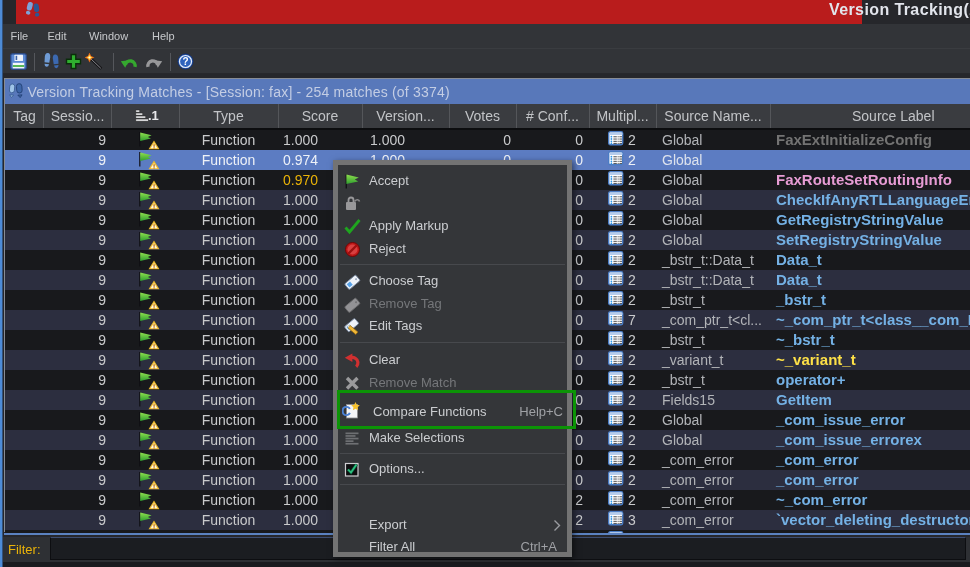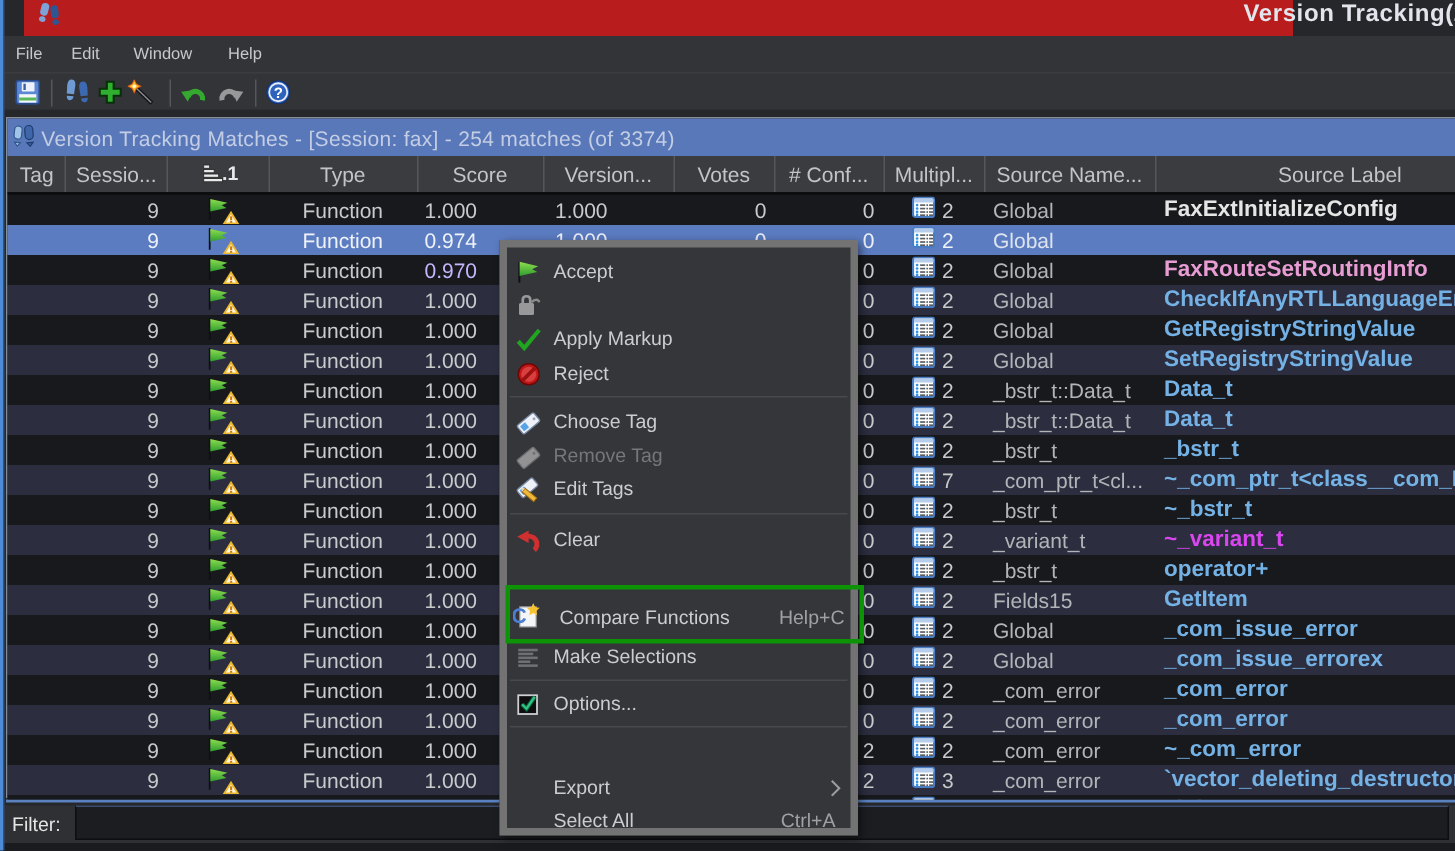--- a/index.html
+++ b/index.html
@@ -183,21 +183,21 @@
 <rect x="5.4" y="9.8" width="3.4" height="1.1"></rect>
         <rect x="9.6" y="9.8" width="1.1" height="1.1"></rect>
         <rect x="11.4" y="9.8" width="2.6" height="1.1"></rect>
 <rect x="5.4" y="11.9" width="3.4" height="1.1"></rect>
         <rect x="9.6" y="11.9" width="1.1" height="1.1"></rect>
         <rect x="11.4" y="11.9" width="2.6" height="1.1"></rect>
 </g>
 </svg>
     <span class="abs" style="left:623px;color:#c9cacc">2</span>
     <span class="abs" style="left:657px;color:#b2b4b8">Global</span>
-    <span class="abs lbl" style="left:771px;color:#e5e5e5">FaxExtInitializeConfig</span>
+    <span class="abs lbl" style="left:771px;color:#737373">FaxExtInitializeConfig</span>
   </div>
 <div class="abs row" style="top:150px;background:#5c7cc2">
     <span class="abs" style="left:39px;width:62px;text-align:right;color:#eef2f8">9</span>
     <svg class="abs" style="left:132px;top:0px" width="23" height="20" viewBox="0 0 23 20">
 <rect x="2.2" y="2" width="1.2" height="14.5" fill="#101013"></rect>
 <polygon points="3.2,2.6 14.6,5.2 10.8,6.9 14,8.6 3.2,11" fill="url(#gflag)"></polygon>
 <polygon points="17,10.5 22.5,19.3 11.5,19.3" fill="#edb92e"></polygon>
 <polygon points="17,13 20.4,18.3 13.6,18.3" fill="#fdf6dc"></polygon>
 <rect x="16.4" y="14.2" width="1.4" height="2.6" fill="#c87814"></rect>
 <rect x="16.4" y="17.3" width="1.4" height="1.2" fill="#c87814"></rect>
@@ -238,21 +238,21 @@
     <span class="abs" style="left:39px;width:62px;text-align:right;color:#c9cacc">9</span>
     <svg class="abs" style="left:132px;top:0px" width="23" height="20" viewBox="0 0 23 20">
 <rect x="2.2" y="2" width="1.2" height="14.5" fill="#101013"></rect>
 <polygon points="3.2,2.6 14.6,5.2 10.8,6.9 14,8.6 3.2,11" fill="url(#gflag)"></polygon>
 <polygon points="17,10.5 22.5,19.3 11.5,19.3" fill="#edb92e"></polygon>
 <polygon points="17,13 20.4,18.3 13.6,18.3" fill="#fdf6dc"></polygon>
 <rect x="16.4" y="14.2" width="1.4" height="2.6" fill="#c87814"></rect>
 <rect x="16.4" y="17.3" width="1.4" height="1.2" fill="#c87814"></rect>
 </svg>
     <span class="abs" style="left:174px;width:99px;text-align:center;color:#c9cacc">Function</span>
-    <span class="abs" style="left:278px;color:#c4b5fd">0.970</span>
+    <span class="abs" style="left:278px;color:#eab308">0.970</span>
     <span class="abs" style="left:365px;color:#c9cacc">1.000</span>
     <span class="abs" style="left:444px;width:62px;text-align:right;color:#c9cacc">0</span>
     <span class="abs" style="left:511px;width:67px;text-align:right;color:#c9cacc">0</span>
     <svg class="abs" style="left:603px;top:1px" width="16" height="15" viewBox="0 0 16 15">
 <rect x="0.7" y="0.7" width="14" height="13" rx="1.6" fill="#ffffff" stroke="#4a7cc4" stroke-width="1.4"></rect>
 <path d="M1.4,4 L14.4,4 L14.4,2.2 Q14.4,1.4 13.6,1.4 L2.2,1.4 Q1.4,1.4 1.4,2.2 Z" fill="#b6cdec"></path>
 <g fill="#2e96e8">
 <circle cx="3.4" cy="5.7" r="0.9"></circle>
         <circle cx="3.4" cy="8" r="0.9"></circle>
         <circle cx="3.4" cy="10.3" r="0.9"></circle>
@@ -655,21 +655,21 @@
 <rect x="5.4" y="9.8" width="3.4" height="1.1"></rect>
         <rect x="9.6" y="9.8" width="1.1" height="1.1"></rect>
         <rect x="11.4" y="9.8" width="2.6" height="1.1"></rect>
 <rect x="5.4" y="11.9" width="3.4" height="1.1"></rect>
         <rect x="9.6" y="11.9" width="1.1" height="1.1"></rect>
         <rect x="11.4" y="11.9" width="2.6" height="1.1"></rect>
 </g>
 </svg>
     <span class="abs" style="left:623px;color:#c9cacc">2</span>
     <span class="abs" style="left:657px;color:#b2b4b8">_variant_t</span>
-    <span class="abs lbl" style="left:771px;color:#d946ef">~_variant_t</span>
+    <span class="abs lbl" style="left:771px;color:#fde047">~_variant_t</span>
   </div>
 <div class="abs row" style="top:370px;background:#18191c">
     <span class="abs" style="left:39px;width:62px;text-align:right;color:#c9cacc">9</span>
     <svg class="abs" style="left:132px;top:0px" width="23" height="20" viewBox="0 0 23 20">
 <rect x="2.2" y="2" width="1.2" height="14.5" fill="#101013"></rect>
 <polygon points="3.2,2.6 14.6,5.2 10.8,6.9 14,8.6 3.2,11" fill="url(#gflag)"></polygon>
 <polygon points="17,10.5 22.5,19.3 11.5,19.3" fill="#edb92e"></polygon>
 <polygon points="17,13 20.4,18.3 13.6,18.3" fill="#fdf6dc"></polygon>
 <rect x="16.4" y="14.2" width="1.4" height="2.6" fill="#c87814"></rect>
 <rect x="16.4" y="17.3" width="1.4" height="1.2" fill="#c87814"></rect>
@@ -1038,21 +1038,21 @@
         <rect x="11.4" y="9.8" width="2.6" height="1.1"></rect>
 <rect x="5.4" y="11.9" width="3.4" height="1.1"></rect>
         <rect x="9.6" y="11.9" width="1.1" height="1.1"></rect>
         <rect x="11.4" y="11.9" width="2.6" height="1.1"></rect>
 </g>
 </svg>
     <span class="abs lbl" style="left:771px;top:1px;color:#74b1e5">_initterm</span>
   </div>
 
 <div class="abs" style="left:0;top:536.5px;width:970px;height:25.5px;background:#2e3034">
-  <div class="abs" style="left:8px;top:0;height:25px;line-height:25px;font-size:13px;color:#e5e5e5">Filter:</div>
+  <div class="abs" style="left:8px;top:0;height:25px;line-height:25px;font-size:13px;color:#eab308">Filter:</div>
   <div class="abs" style="left:50px;top:0px;width:916px;height:23.5px;background:#1b1d21;border:1px solid #0d0e11;border-top:1.2px solid #3d4d70"></div>
 </div>
 <div class="abs" style="left:0;top:562px;width:970px;height:5px;background:#1a1b1f"></div>
 
 <div class="abs" style="left:0;top:0;width:2px;height:567px;background:#4d8bd6"></div>
 <div class="abs" style="left:2px;top:0;width:1px;height:567px;background:#31517c"></div>
 
 <div class="abs" style="left:333px;top:160px;width:239px;height:397px;background:#343639;border:5px solid #737373;box-shadow:2px 2px 6px rgba(0,0,0,0.5)">
   <div class="mi" style="top:5px">
     <svg class="abs" style="left:6px;top:3px" width="17" height="17" viewBox="0 0 17 17">
@@ -1116,20 +1116,26 @@
       <span class="t">Edit Tags</span>
     </div>
   <div class="hsep" style="top:177px"></div>
   <div class="mi" style="top:183.5px">
     <svg class="abs" style="left:6px;top:3px" width="18" height="17" viewBox="0 0 18 17">
       <path d="M0.8,5.8 L8.4,1.6 L8.4,10 Z" fill="#d03030"></path>
       <path d="M6,5.8 C10.2,4.6 13.6,6.8 13.9,10.2 C14.1,12.2 13.3,13.8 12.2,14.8" stroke="#d03030" stroke-width="3.2" fill="none"></path>
     </svg>
       <span class="t">Clear</span>
     </div>
+  <div class="mi" style="top:207px">
+    <svg class="abs" style="left:6px;top:3px" width="17" height="17" viewBox="0 0 17 17">
+      <path d="M3,3 L13.5,13.5 M13.5,3 L3,13.5" stroke="#9a9a9c" stroke-width="3.4"></path>
+    </svg>
+      <span class="t dis">Remove Match</span>
+    </div>
 
   <div class="abs" style="left:-1px;top:225px;width:239px;height:39px;border:3px solid #0c9406">
     <div class="mi" style="top:8px">
       <svg class="abs" style="left:2px;top:1px" width="19" height="18" viewBox="0 0 19 18">
         <rect x="4.5" y="2.5" width="11" height="13.5" fill="#f4f5f7" stroke="#8a8a8c" stroke-width="0.8"></rect>
         <text x="-1" y="13.5" font-family="Liberation Sans" font-size="14" font-weight="bold" fill="#4a80d4">C</text>
         <path d="M13.5,0 L14.8,2.8 L17.8,3.2 L15.6,5.3 L16.1,8.2 L13.5,6.7 L10.9,8.2 L11.4,5.3 L9.2,3.2 L12.2,2.8 Z" fill="#f7c32e"></path>
       </svg>
         <span class="t" style="left:33px">Compare Functions</span>
         <span class="k">Help+C</span>
@@ -1157,16 +1163,16 @@
       <span class="t">Options...</span>
     </div>
   <div class="hsep" style="top:318.5px"></div>
   <div class="mi" style="top:348.5px">
       <span class="t">Export</span>
     <svg class="abs" style="right:6px;top:6px" width="8" height="11" viewBox="0 0 8 11">
         <path d="M1.5,0.5 L6.5,5.5 L1.5,10.5" stroke="#9a9ca0" stroke-width="1.4" fill="none"></path>
       </svg>
     </div>
   <div class="mi" style="top:371px">
-      <span class="t">Select All</span>
+      <span class="t">Filter All</span>
       <span class="k">Ctrl+A</span>
     </div>
 </div>
 
 </body></html>

